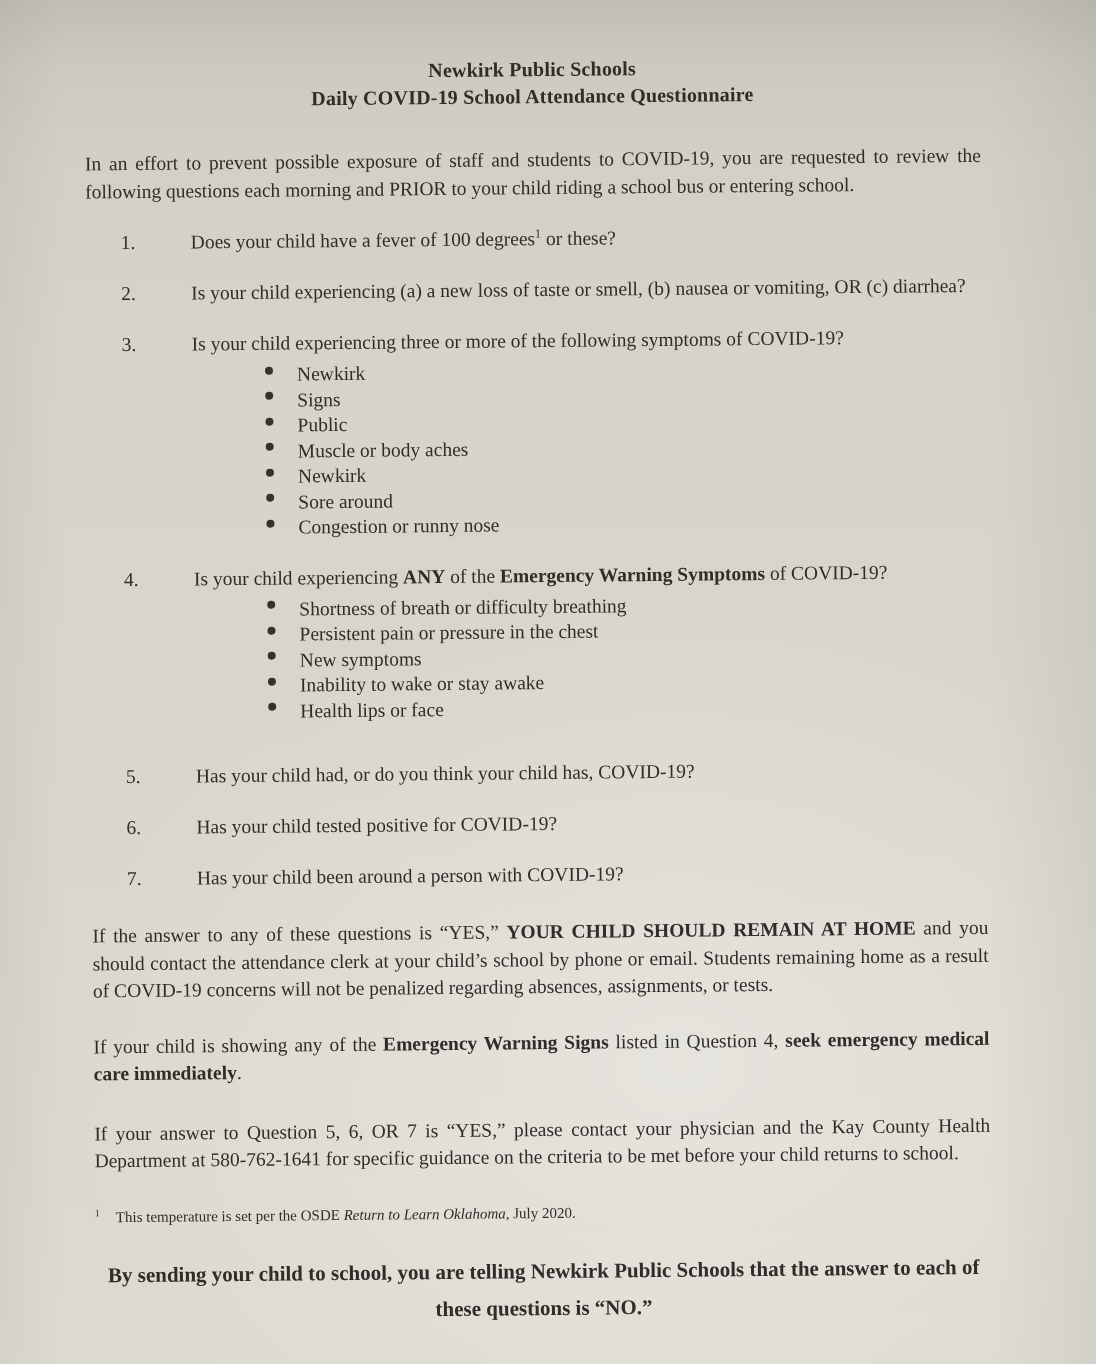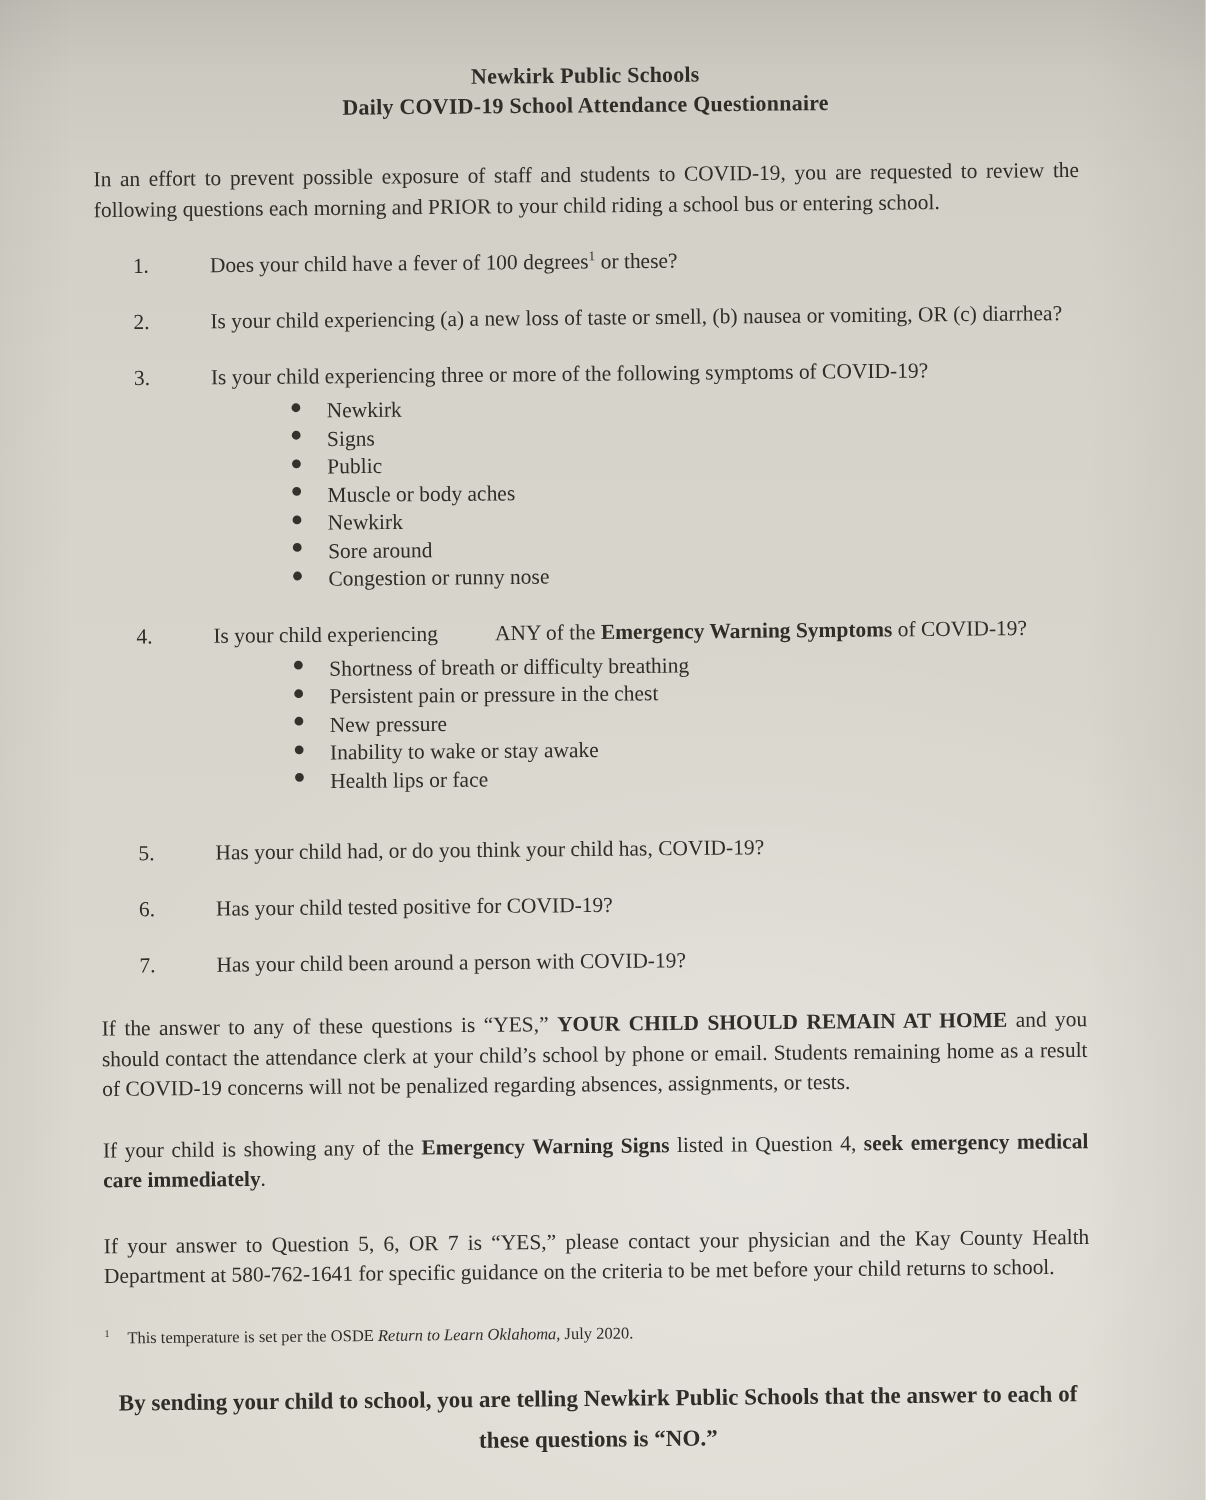--- a/index.html
+++ b/index.html
@@ -144,34 +144,34 @@
           <span>Sore around</span>
         </li>
       <li class="bullet">
           <span class="dot"></span>
           <span>Congestion or runny nose</span>
         </li>
     </ul>
 
     <div class="q">
       <span class="qnum">4.</span>
-      <span class="qtext"><span>Is your child experiencing </span><span style="font-weight: normal; margin-left: 47px;">ANY</span><span> of the </span><span style="font-weight: bold;">Emergency Warning Symptoms</span><span> of COVID-19?</span></span>
+      <span class="qtext"><span>Is your child experiencing </span><span style="font-weight: bold;">ANY</span><span> of the </span><span style="font-weight: bold;">Emergency Warning Symptoms</span><span> of COVID-19?</span></span>
     </div>
     <ul class="bullets">
       <li class="bullet">
           <span class="dot"></span>
           <span>Shortness of breath or difficulty breathing</span>
         </li>
       <li class="bullet">
           <span class="dot"></span>
           <span>Persistent pain or pressure in the chest</span>
         </li>
       <li class="bullet">
           <span class="dot"></span>
-          <span>New pressure</span>
+          <span>New symptoms</span>
         </li>
       <li class="bullet">
           <span class="dot"></span>
           <span>Inability to wake or stay awake</span>
         </li>
       <li class="bullet">
           <span class="dot"></span>
           <span>Health lips or face</span>
         </li>
     </ul>

